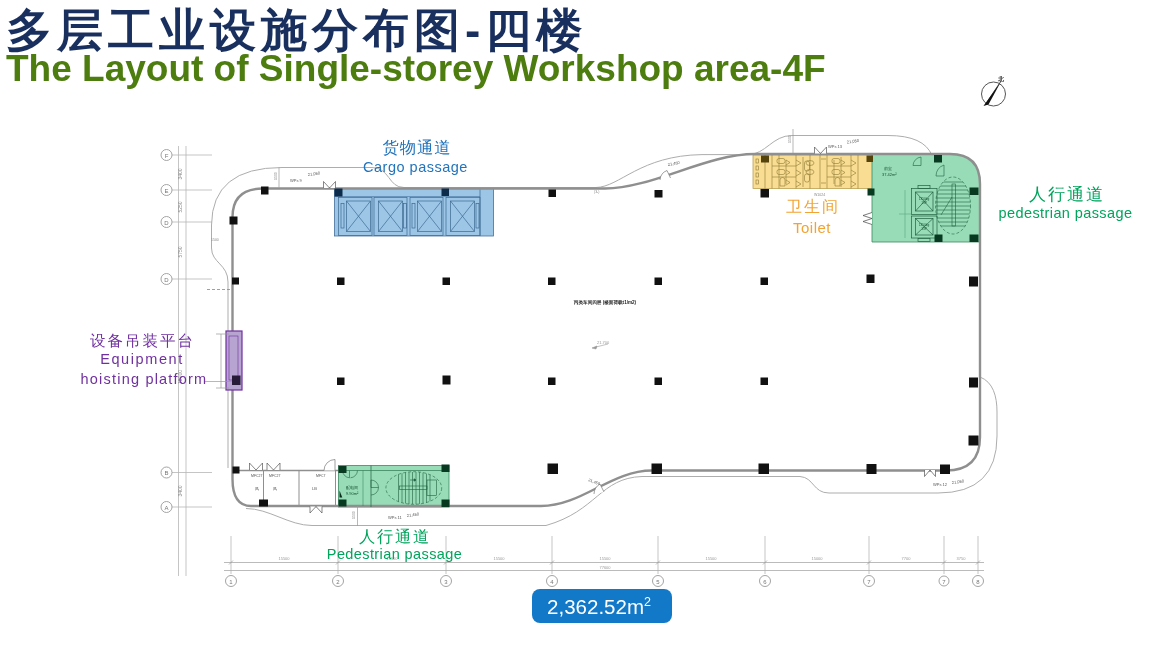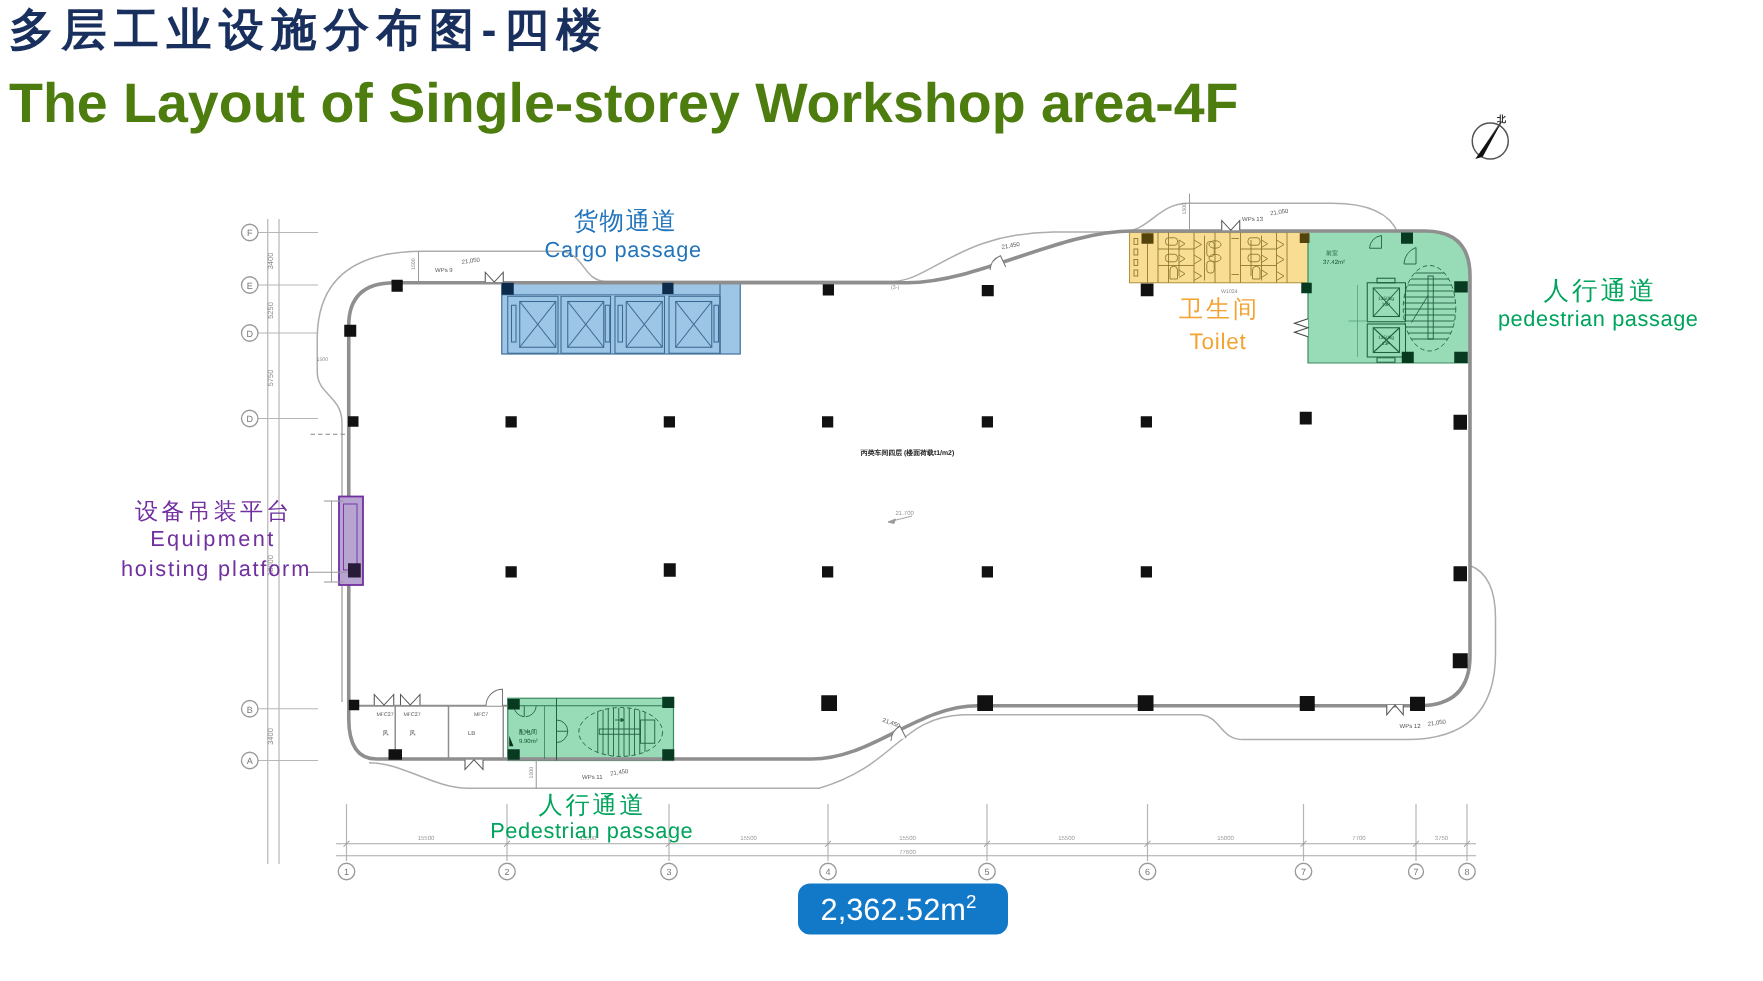--- a/index.html
+++ b/index.html
@@ -1,17 +1,17 @@
 <!DOCTYPE html>
 <html><head>
 <meta charset="utf-8">
 <style>
   html,body{margin:0;padding:0;background:#ffffff;}
   #page{position:relative;width:1175px;height:654px;background:#ffffff;overflow:hidden;font-family:"Liberation Sans",sans-serif;}
-  .t1{position:absolute;left:6px;top:0px;font-size:30px;font-weight:bold;color:#19305e;letter-spacing:5px;}
+  .t1{position:absolute;left:6px;top:0px;font-size:46px;font-weight:bold;color:#19305e;letter-spacing:5px;}
   .t2{position:absolute;left:6px;top:48px;font-size:37px;font-weight:bold;color:#4d7c0f;}
 </style>
 </head>
 <body>
 <div id="page">
 
 <div class="t1">多层工业设施分布图-四楼</div>
 
 <div class="t2">The Layout of Single-storey Workshop area-4F</div>
 

